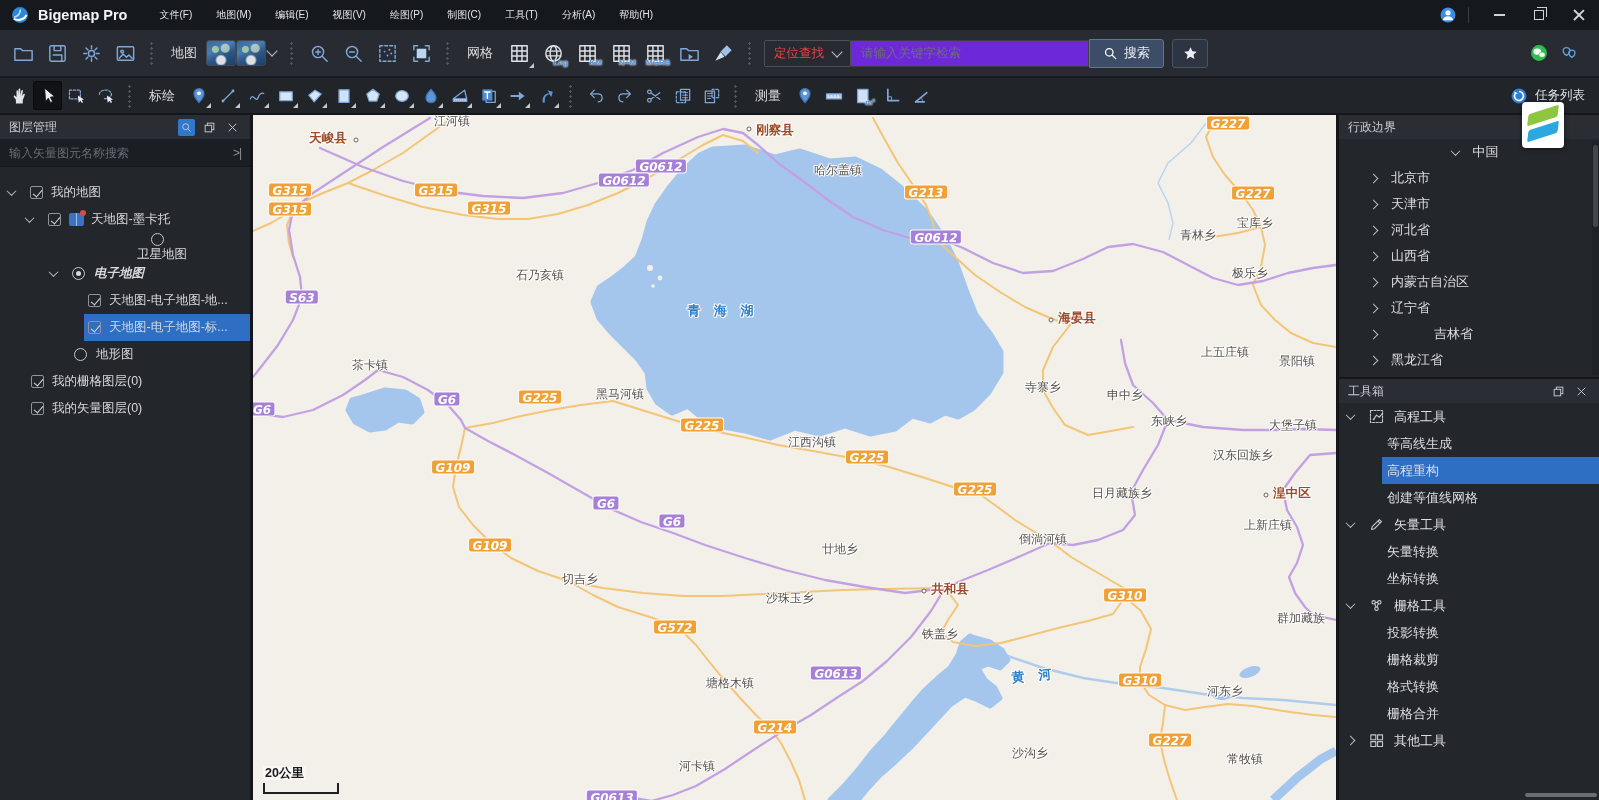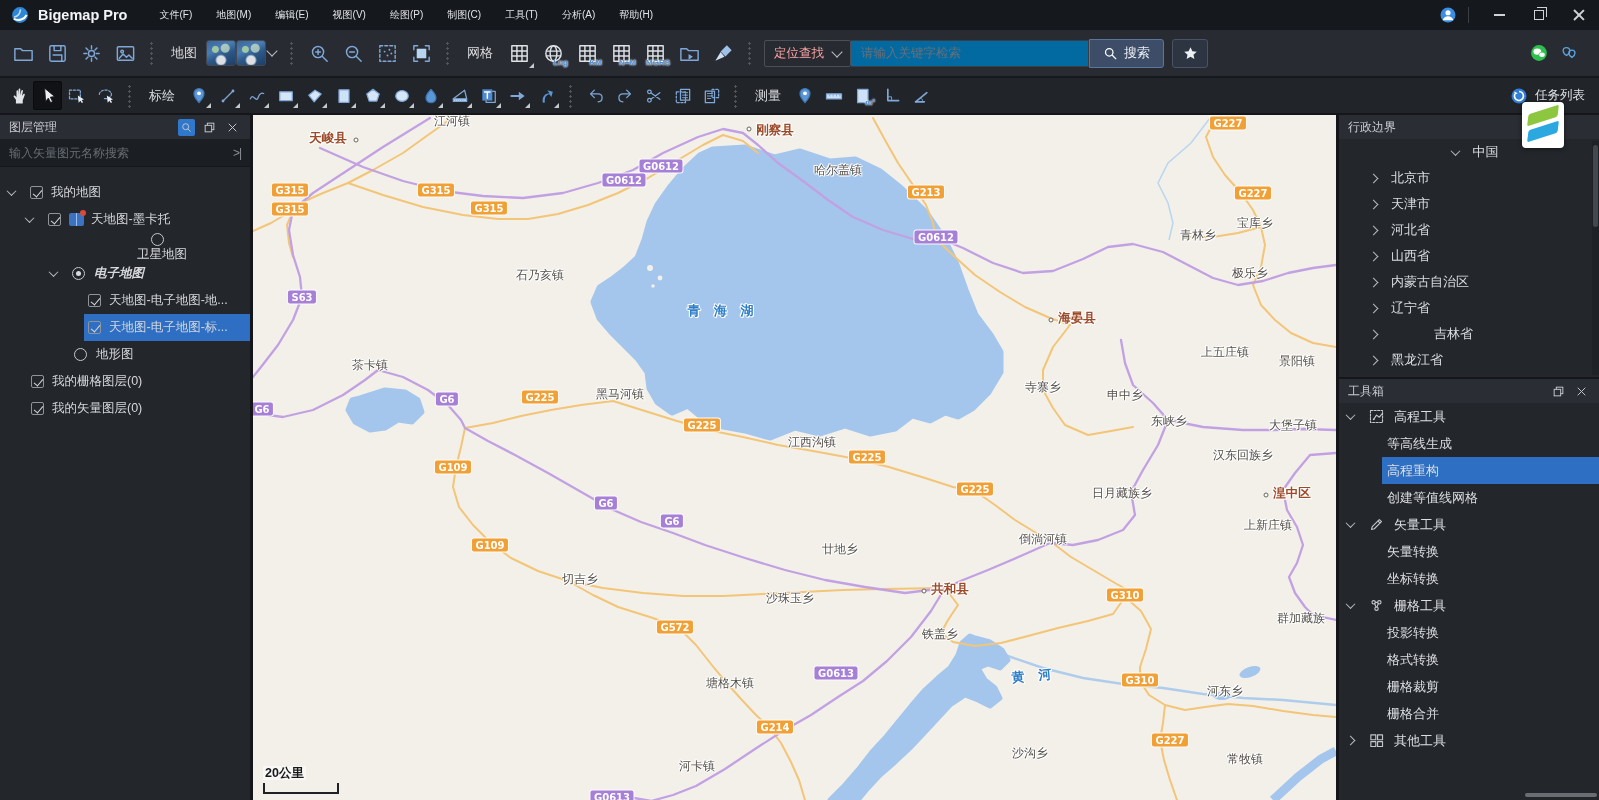--- a/index.html
+++ b/index.html
@@ -46,24 +46,24 @@
   .maptile { width:30px; height:26px; border-radius:3px; overflow:hidden; border:1px solid #44484f;
     background:linear-gradient(155deg,#39679a 0%,#4a7cb4 35%,#2c5786 60%,#1d3f66 100%); }
   .maptile::before { content:''; display:block; width:100%; height:100%;
     background:radial-gradient(circle at 30% 35%, rgba(180,220,160,.8) 3px, transparent 4px),
       radial-gradient(circle at 65% 30%, rgba(210,230,200,.7) 4px, transparent 5px),
       radial-gradient(circle at 50% 80%, rgba(240,240,240,.9) 4px, transparent 6px); }
   .chev-glyph { width:8px; height:8px; border-right:1.6px solid #b9bec6; border-bottom:1.6px solid #b9bec6;
     transform:rotate(45deg); margin:0 6px 4px 2px; flex:none; }
   .gridtxt i { position:absolute; font-style:normal; font-size:8px; font-weight:bold; color:#4f8bd0;
     bottom:3px; right:2px; text-shadow:0 0 2px #fff,0 0 2px #fff; }
-  .locate-select { height:27px; background:#272a30; border:1px solid #4b4f57; color:#fca5a5;
+  .locate-select { height:27px; background:#272a30; border:1px solid #4b4f57; color:#ef4444;
     font-size:12.5px; display:flex; align-items:center; padding:0 9px; border-radius:2px; margin-left:4px; flex:none; }
   .locate-select .chev-glyph { margin:0 0 3px 9px; }
-  .search-input { height:27px; width:238px; background:#0369a1; border:1px solid #3a3e46; border-left:none;
+  .search-input { height:27px; width:238px; background:#6d28d9; border:1px solid #3a3e46; border-left:none;
     color:#e0e3e7; padding:0 10px; font-size:12.5px; outline:none; flex:none; }
   .search-input::placeholder { color:#6a6f77; }
   .search-btn { height:29px; background:#3d4d68; border:1px solid #5b769b; color:#eef1f5; font-size:13px;
     display:flex; align-items:center; gap:6px; padding:0 13px; border-radius:0 3px 3px 0; flex:none; }
   .search-btn svg { width:15px; height:15px; stroke:#fff; fill:none; stroke-width:2; }
   .star-btn { width:36px; height:29px; background:#2e3542; border:1px solid #4a5264; border-radius:3px;
     display:flex; align-items:center; justify-content:center; margin-left:8px; flex:none; }
   .tright { margin-left:auto; display:flex; align-items:center; gap:10px; padding-right:14px; }
   .tright2 { margin-left:auto; display:flex; align-items:center; gap:6px; padding-right:10px;
     color:#dfe2e6; font-size:12.5px; }
@@ -97,23 +97,23 @@
   .map-book { width:15px; height:13px; background:#3c72c2; border-radius:2px; margin-right:7px; position:relative; flex:none; }
   .map-book::before { content:''; position:absolute; left:7px; top:0; width:1px; height:13px; background:#9cc0ea; }
   .map-book::after { content:''; position:absolute; right:-2px; top:-3px; width:6px; height:6px;
     border-radius:50%; background:#d94a3a; }
   .italic { font-style:italic; font-weight:bold; }
 
   
   #map { position:absolute; left:253px; top:115px; width:1083px; height:685px; background:#f3f0ea; overflow:hidden; }
   #map svg.base { position:absolute; left:0; top:0; }
   #map-overlay { position:absolute; left:0; top:0; width:100%; height:100%; }
-  .rbadge { position:absolute; transform:translate(-50%,-50%); font-size:10px; font-weight:bold; color:#fff;
+  .rbadge { position:absolute; transform:translate(-50%,-50%); font-size:12px; font-weight:bold; color:#fff;
     padding:0.5px 3.5px; border-radius:3px; border:1px solid rgba(255,255,255,.95); line-height:12px;
-    font-family:"DejaVu Sans", sans-serif; white-space:nowrap; }
+    font-family:"DejaVu Sans", sans-serif; white-space:nowrap;font-style:italic; }
   .rbadge.o { background:#f0a035; } .rbadge.p { background:#a67fd6; }
   .town { position:absolute; transform:translate(-50%,-50%); font-size:12px; color:#54504a; white-space:nowrap;
     text-shadow:-1px 0 0 #fff,1px 0 0 #fff,0 -1px 0 #fff,0 1px 0 #fff,1px 1px 0 #fff,-1px -1px 0 #fff; }
   .city { position:absolute; transform:translate(-50%,-50%); font-size:12.5px; font-weight:bold; color:#9c4a28; white-space:nowrap;
     text-shadow:-1px 0 0 #fff,1px 0 0 #fff,0 -1px 0 #fff,0 1px 0 #fff,1px 1px 0 #fff,-1px -1px 0 #fff; }
   .citydot { position:absolute; transform:translate(-50%,-50%); width:5px; height:5px; border-radius:50%;
     background:#fff; border:1.5px solid #6d655c; }
   .water { position:absolute; transform:translate(-50%,-50%); font-size:13px; font-weight:bold; color:#2e7ec7;
     letter-spacing:5px; white-space:nowrap;
     text-shadow:-1px 0 0 #fff,1px 0 0 #fff,0 -1px 0 #fff,0 1px 0 #fff,1px 1px 0 #fff,-1px -1px 0 #fff; }
@@ -803,24 +803,24 @@
                 <circle cx="16" cy="7.5" r="2.4"></circle>
                 <circle cx="12" cy="16.5" r="2.4"></circle>
                 <path d="M9.5 9.5l1.7 4.5M14.5 9.5l-1.7 4.5M10.4 7.5h3.2"></path>
               </svg></span>
             <span>栅格工具</span>
           </div>
           <div class="rp-row" style="padding-left: 48px; height: 27px;">
             <span>投影转换</span>
           </div>
           <div class="rp-row" style="padding-left: 48px; height: 27px;">
+            <span>栅格裁剪</span>
+          </div>
+          <div class="rp-row" style="padding-left: 48px; height: 27px;">
             <span>格式转换</span>
-          </div>
-          <div class="rp-row" style="padding-left: 48px; height: 27px;">
-            <span>栅格裁剪</span>
           </div>
           <div class="rp-row" style="padding-left: 48px; height: 27px;">
             <span>栅格合并</span>
           </div>
           <div class="rp-row" style="padding-left: 8px; height: 27px;">
             <span class="chev right"></span>
             <span class="tool-ic"><svg viewBox="0 0 24 24">
                 <rect x="4" y="4" width="7" height="7"></rect>
                 <rect x="13.5" y="4" width="7" height="7"></rect>
                 <rect x="4" y="13.5" width="7" height="7"></rect>

